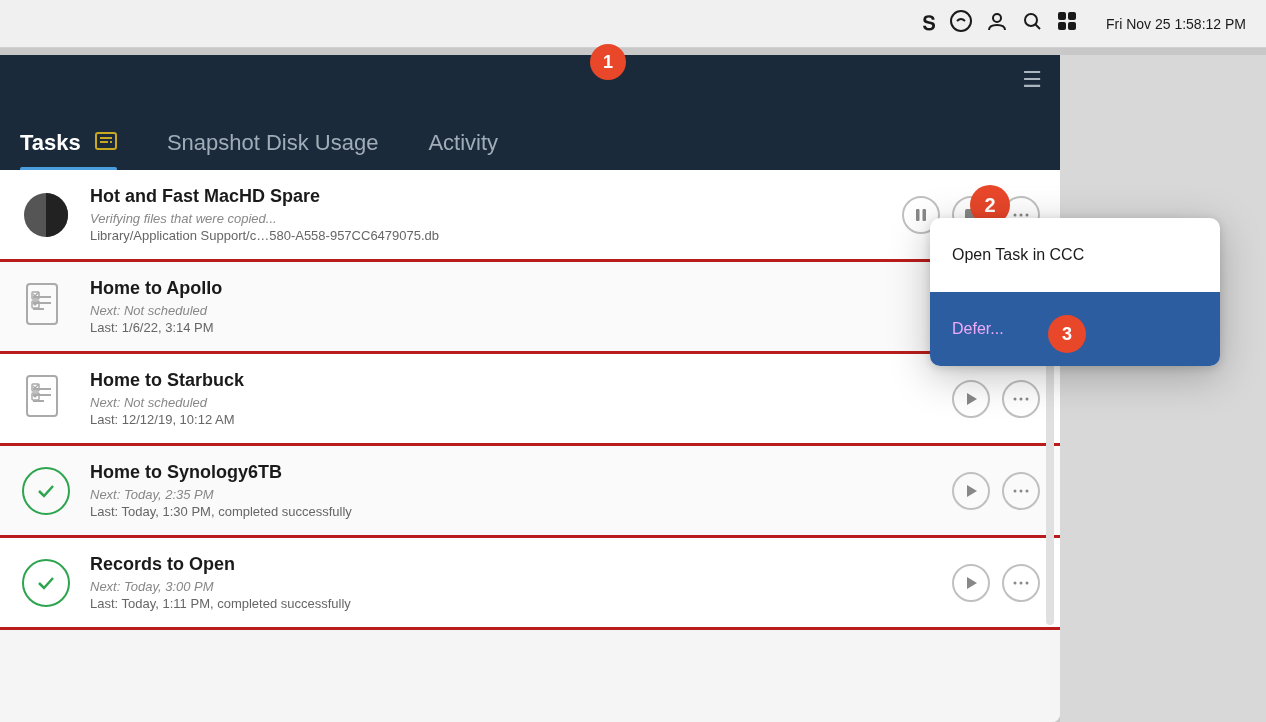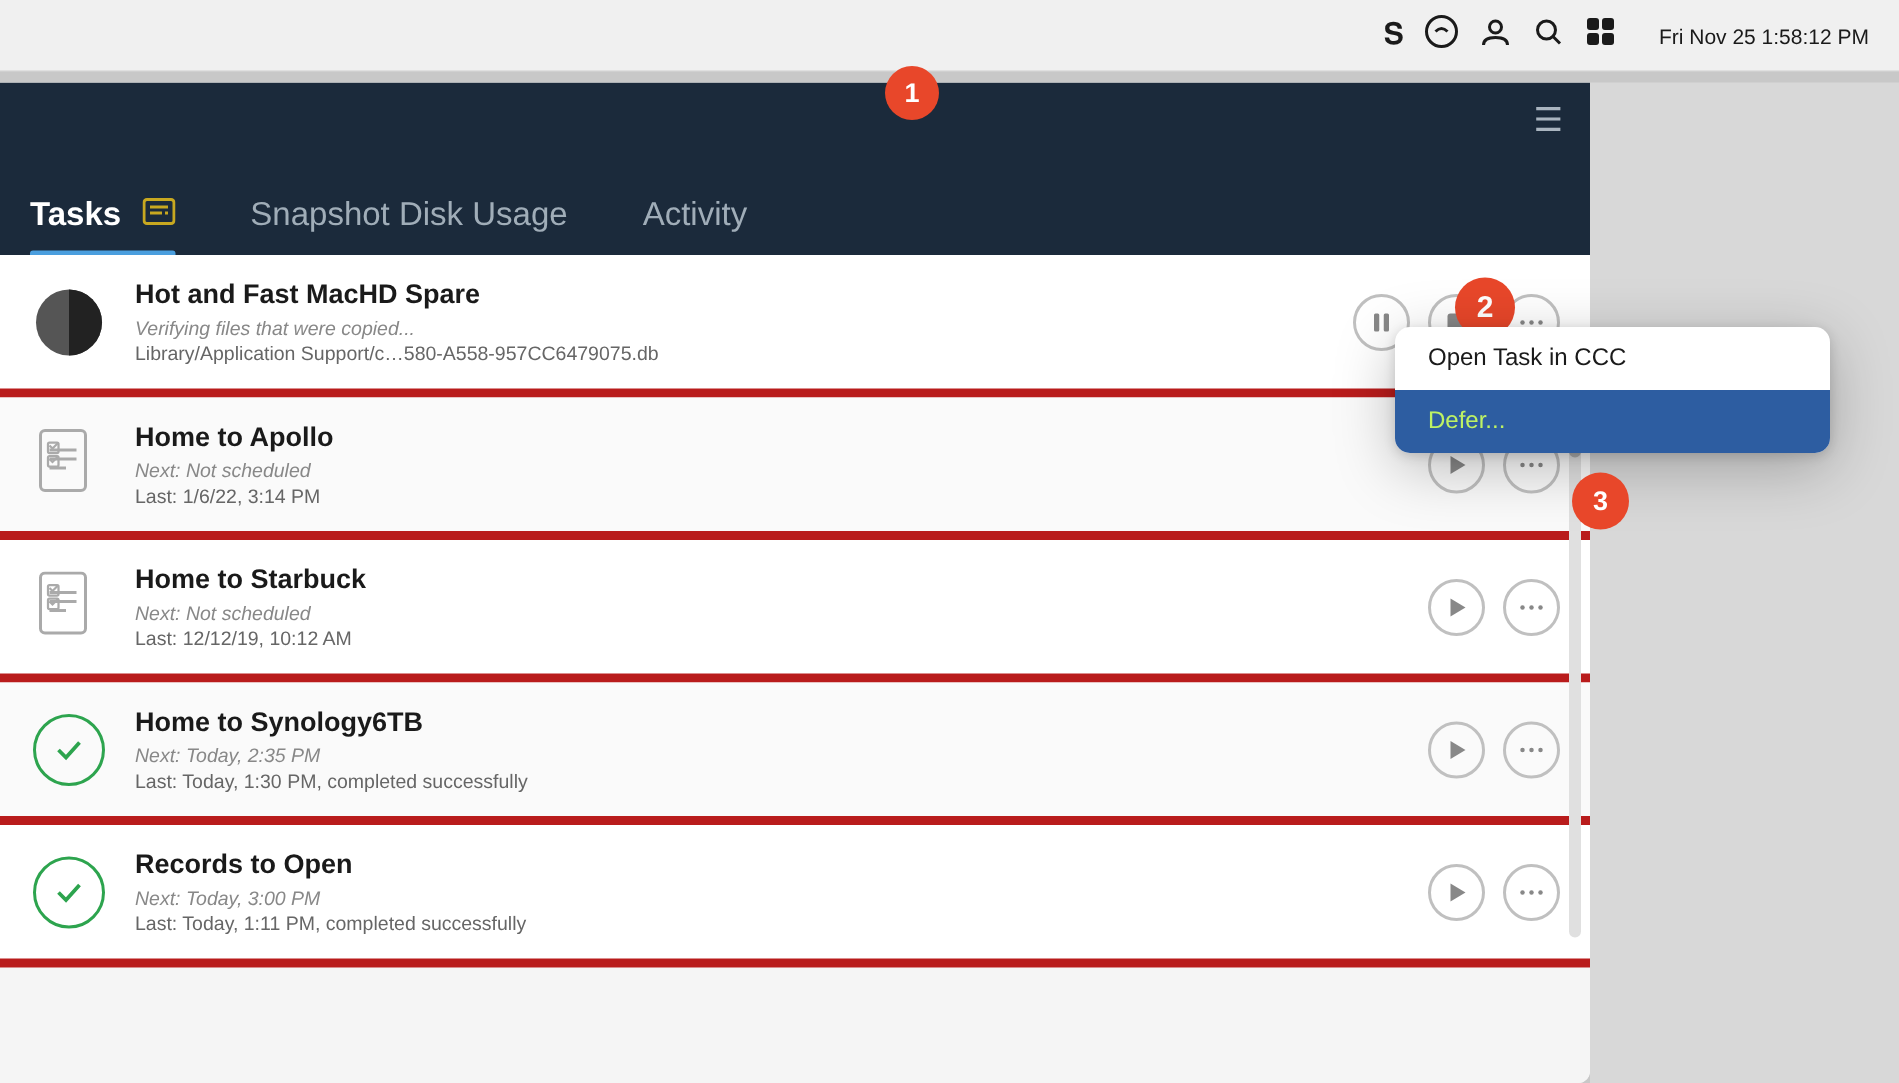--- a/index.html
+++ b/index.html
@@ -142,21 +142,21 @@
     
     .task-list {
       flex: 1;
       overflow-y: auto;
       background: #f5f5f5;
     }
     .task-item {
       display: flex;
       align-items: center;
       padding: 16px 20px;
-      border-bottom: 6px solid #b91c1c;
+      border-bottom: 3px solid #b91c1c;
       background: white;
       position: relative;
       min-height: 90px;
     }
     .task-item:nth-child(even) {
       background: #fafafa;
     }
     .task-icon {
       width: 52px;
       height: 52px;
@@ -234,28 +234,28 @@
       top: 218px;
       left: 930px;
       background: white;
       border-radius: 10px;
       box-shadow: 0 10px 40px rgba(0,0,0,0.25), 0 2px 8px rgba(0,0,0,0.15);
       width: 290px;
       overflow: hidden;
       z-index: 100;
     }
     .context-menu-item {
-      padding: 12px 22px;
+      padding: 28px 22px;
       font-size: 16px;
       color: #1a1a1a;
       cursor: pointer;
     }
     .context-menu-item.highlighted {
       background: #2d5da1;
-      color: #bef264;
+      color: #f0abfc;
     }
 
     
     .badge-3 {
       position: absolute;
       top: 315px;
       left: 1048px;
       width: 38px;
       height: 38px;
       background: #e8472a;

